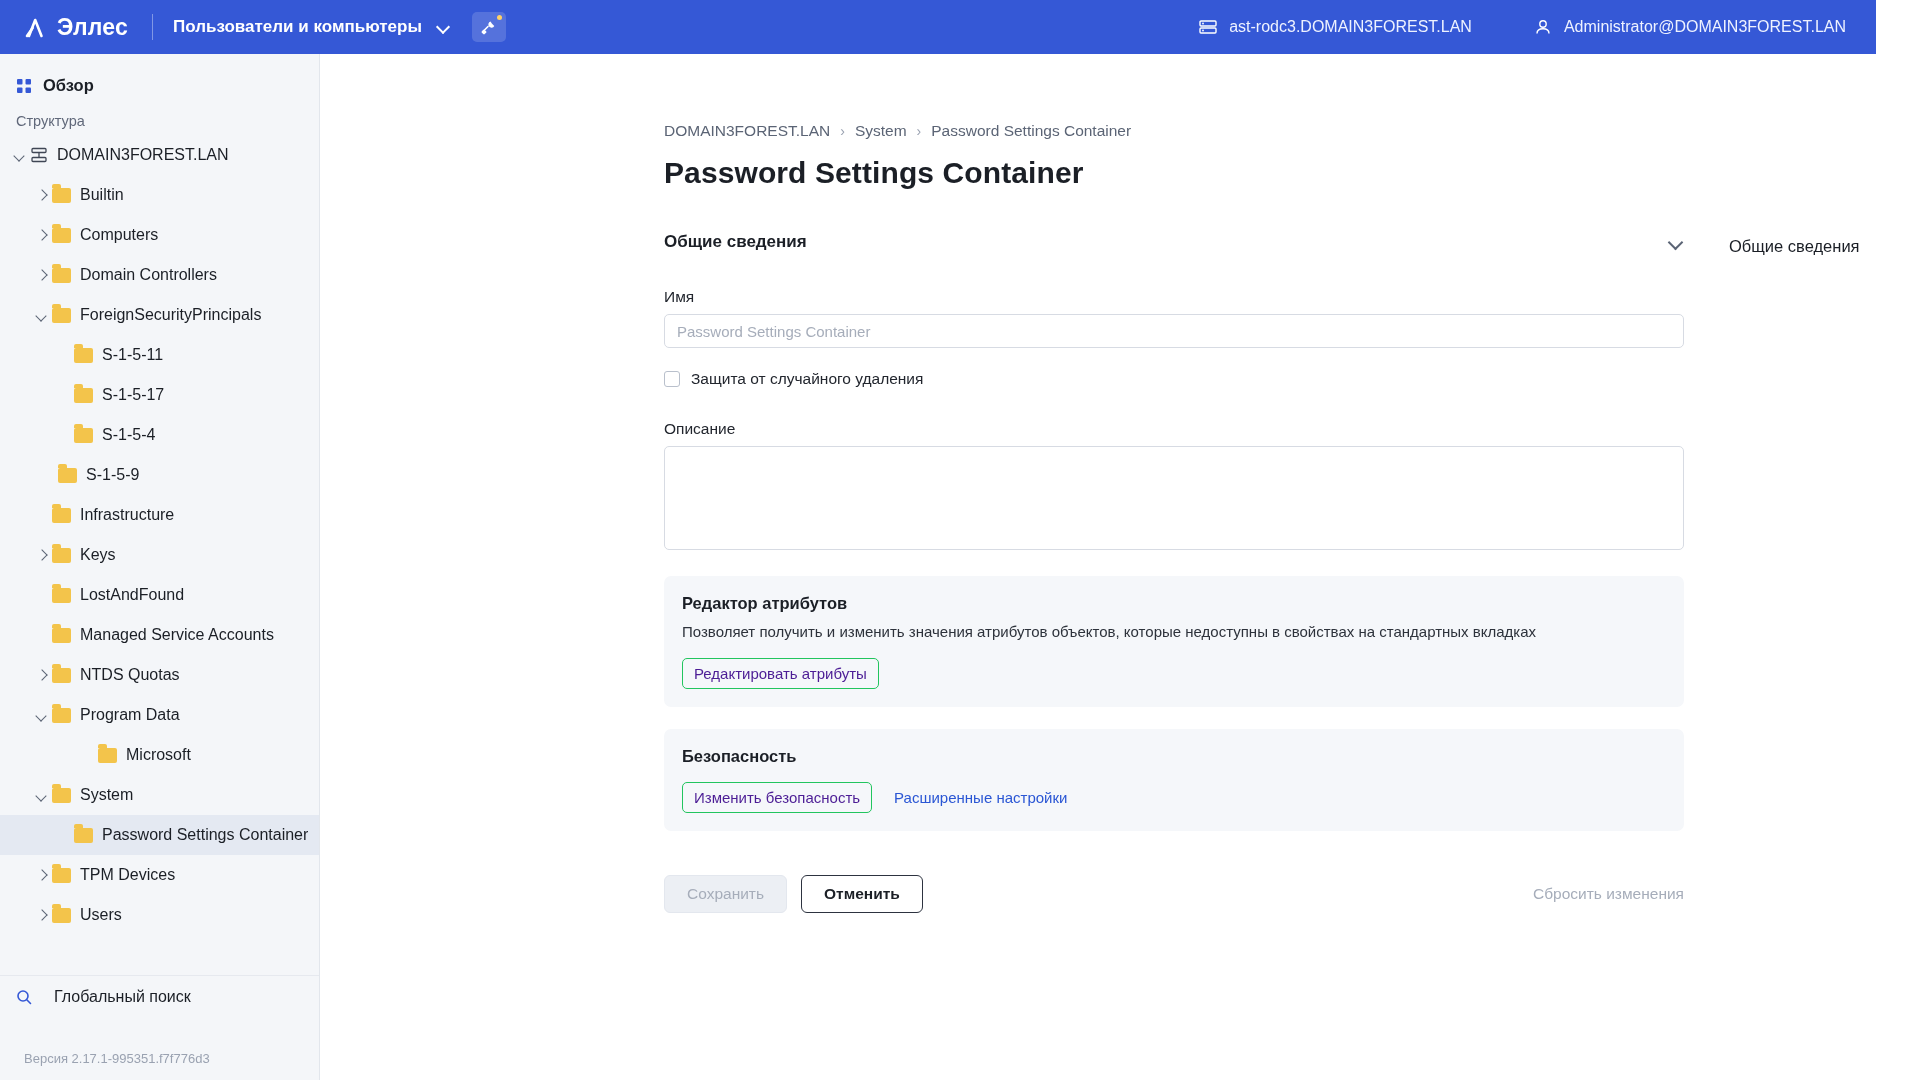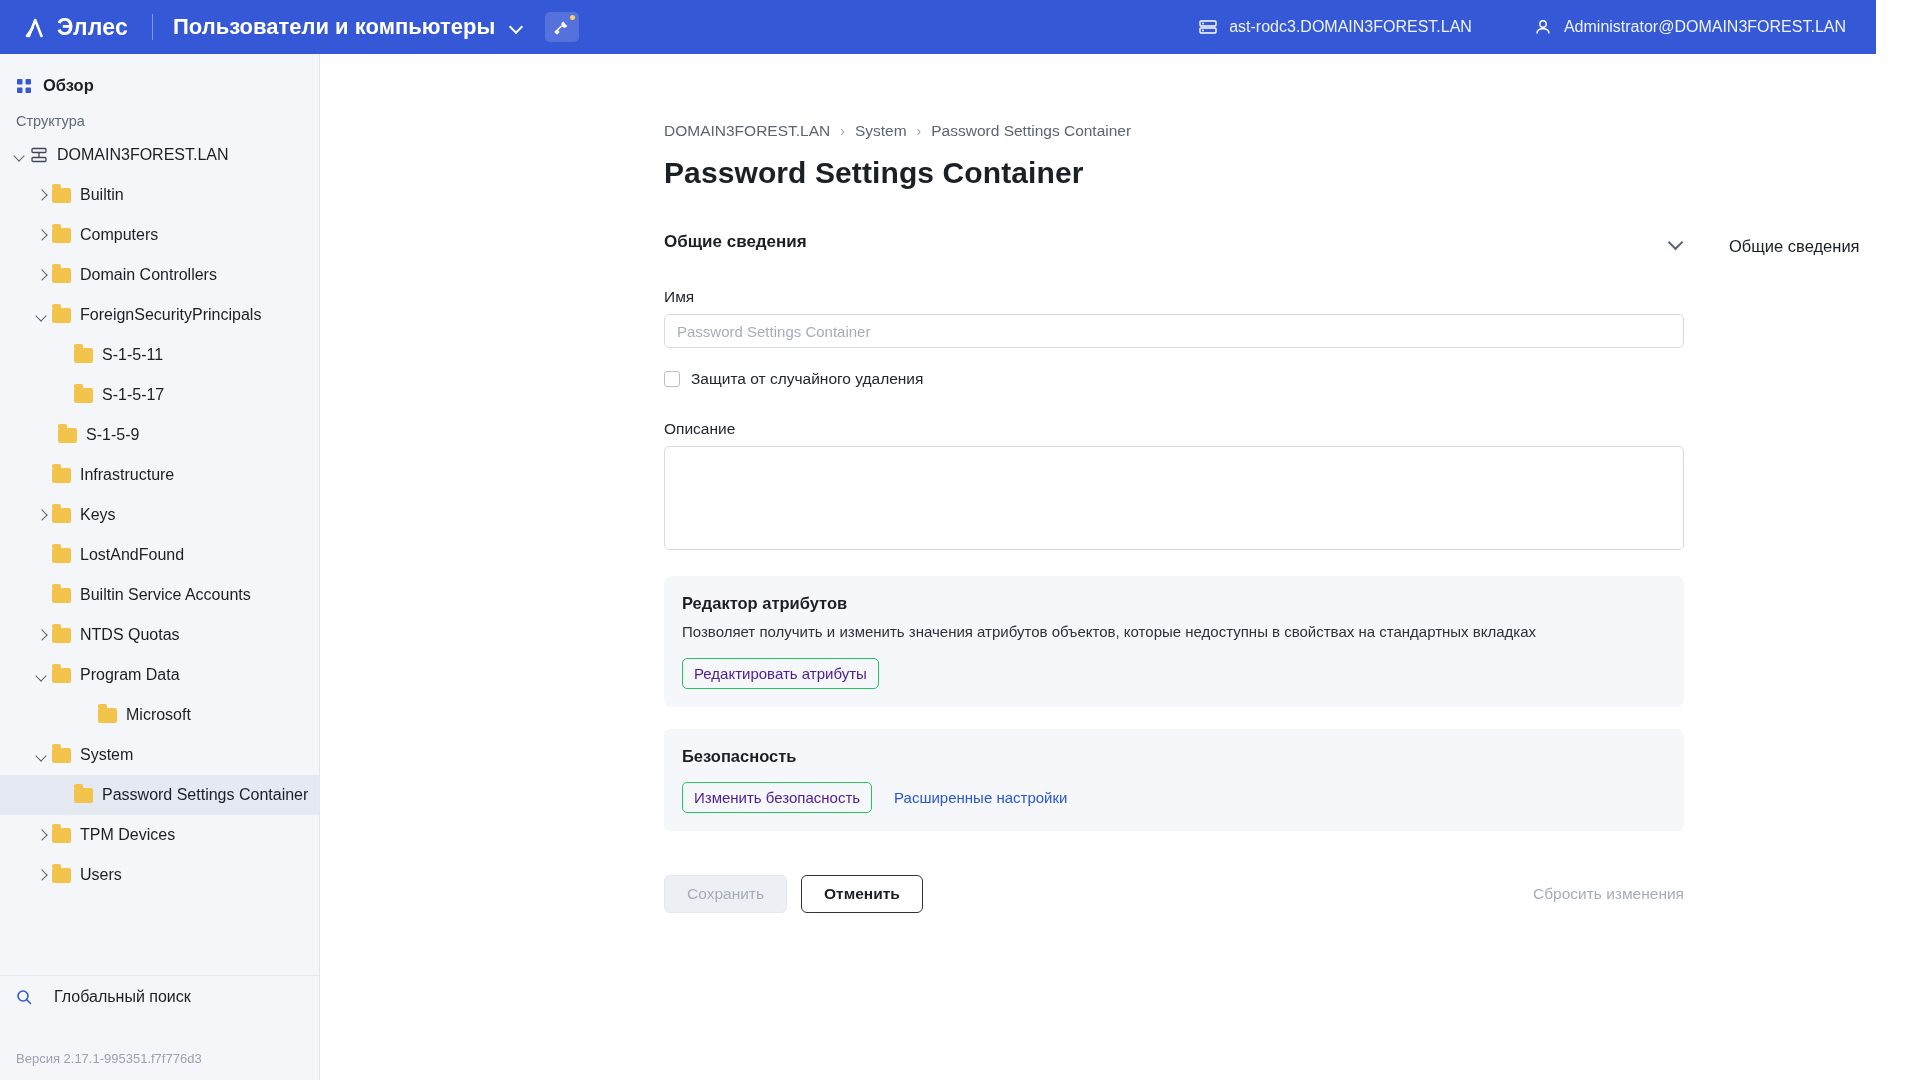--- a/index.html
+++ b/index.html
@@ -23,21 +23,21 @@
     padding: 0 22px;
     flex: 0 0 54px;
   }
   .brand { display: flex; align-items: center; gap: 9px; }
   .brand-mark { width: 26px; height: 26px; display: block; }
   .brand-name { font-size: 23px; font-weight: 700; letter-spacing: .2px; }
   .topbar-sep {
     width: 1px; height: 26px; background: rgba(255,255,255,.38);
     margin: 0 20px 0 24px;
   }
-  .nav-section { display: flex; align-items: center; gap: 16px; font-size: 22px; font-weight: 700; }
+  .nav-section { display: flex; align-items: center; gap: 16px; font-size: 17px; font-weight: 700; }
   .chev { display: inline-block; width: 12px; height: 12px; position: relative; }
   .chev::before {
     content: ""; position: absolute; left: 0; top: 1px;
     width: 8px; height: 8px;
     border-right: 2px solid currentColor; border-bottom: 2px solid currentColor;
     transform: rotate(45deg);
   }
   .tool-badge {
     margin-left: 22px; width: 34px; height: 30px;
     display: flex; align-items: center; justify-content: center;
@@ -120,21 +120,21 @@
   .side-search {
     position: absolute; left: 0; right: 0; bottom: 62px;
     display: flex; align-items: center; gap: 22px;
     padding: 12px 16px;
     font-size: 16px; color: #1b1f26;
     border-top: 1px solid #e6e9ef;
     background: #f4f6f9;
   }
   .side-version {
     position: absolute; left: 0; right: 0; bottom: 14px;
-    padding: 0 16px;
+    padding: 0 24px;
     font-size: 13px; color: #9aa2b1; margin-top: 36px;
   }
 
   
   .main { flex: 1; min-width: 0; padding: 68px 0 0 0; overflow: hidden; }
   .main-inner { padding-left: 344px; }
   .crumbs { display: flex; align-items: center; gap: 10px; font-size: 15.5px; color: #5b6475; }
   .crumbs .cl { color: #5b6475; }
   .crumbs .sep { color: #9aa2b1; font-size: 14px; }
   .page-title { font-size: 30px; font-weight: 700; margin: 16px 0 0 0; letter-spacing: .1px; }
@@ -325,20 +325,25 @@
             <div class="node" style="padding-left: 52px;">
               <span class="twisty"></span>
               <span class="folder"></span>
               <span class="lbl">S-1-5-11</span>
             </div>
             <div class="node" style="padding-left: 52px;">
               <span class="twisty"></span>
               <span class="folder"></span>
               <span class="lbl">S-1-5-17</span>
             </div>
+            <div class="node" style="padding-left: 52px;">
+              <span class="twisty"></span>
+              <span class="folder"></span>
+              <span class="lbl">S-1-5-4</span>
+            </div>
             <div class="node" style="padding-left: 36px;">
               <span class="twisty"></span>
               <span class="folder"></span>
               <span class="lbl">S-1-5-9</span>
             </div>
             <div class="node" style="padding-left: 30px;">
               <span class="twisty"></span>
               <span class="folder"></span>
               <span class="lbl">Infrastructure</span>
             </div>
@@ -350,21 +355,21 @@
               <span class="lbl">Keys</span>
             </div>
             <div class="node" style="padding-left: 30px;">
               <span class="twisty"></span>
               <span class="folder"></span>
               <span class="lbl">LostAndFound</span>
             </div>
             <div class="node" style="padding-left: 30px;">
               <span class="twisty"></span>
               <span class="folder"></span>
-              <span class="lbl">Builtin Service Accounts</span>
+              <span class="lbl">Managed Service Accounts</span>
             </div>
             <div class="node" style="padding-left: 30px;">
               <span class="twisty">
                 <i class="tw right"></i>
               </span>
               <span class="folder"></span>
               <span class="lbl">NTDS Quotas</span>
             </div>
             <div class="node" style="padding-left: 30px;">
               <span class="twisty">

